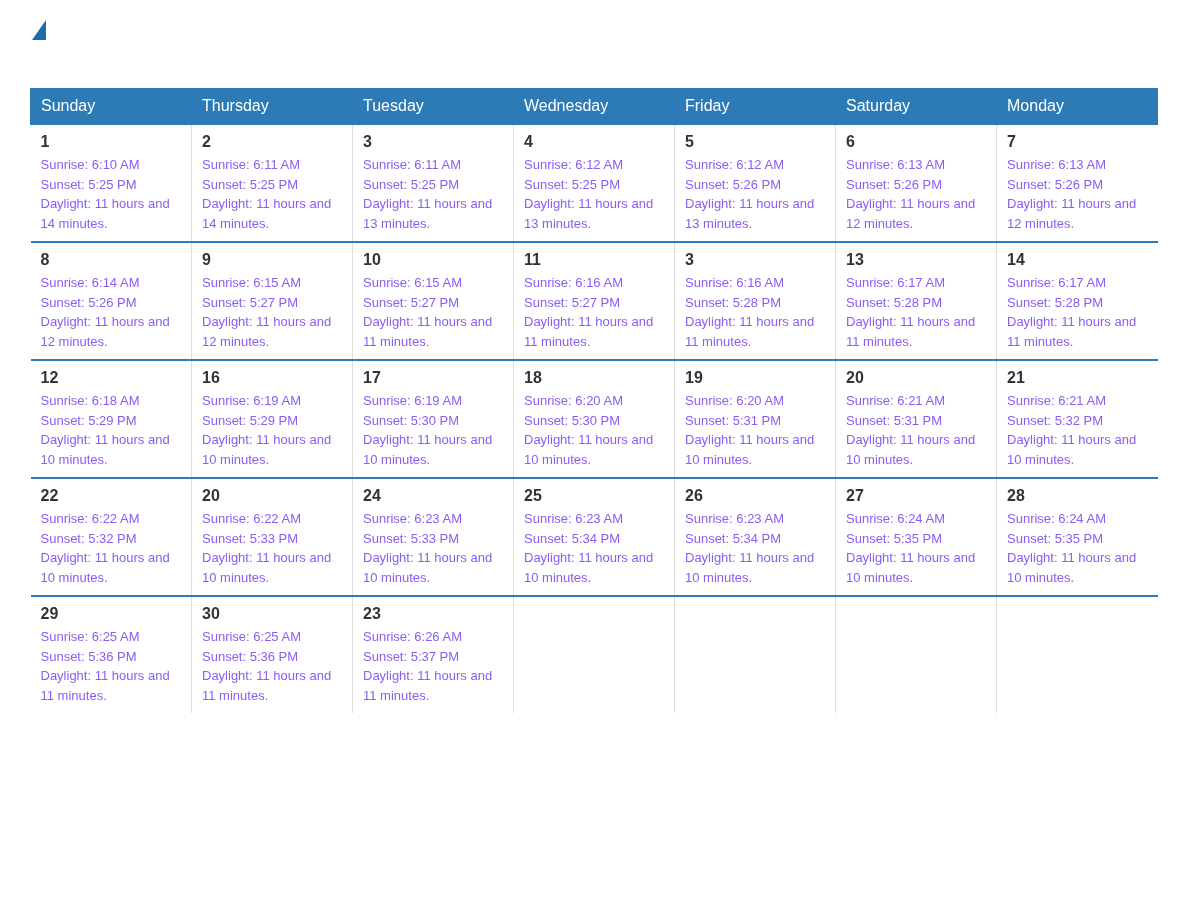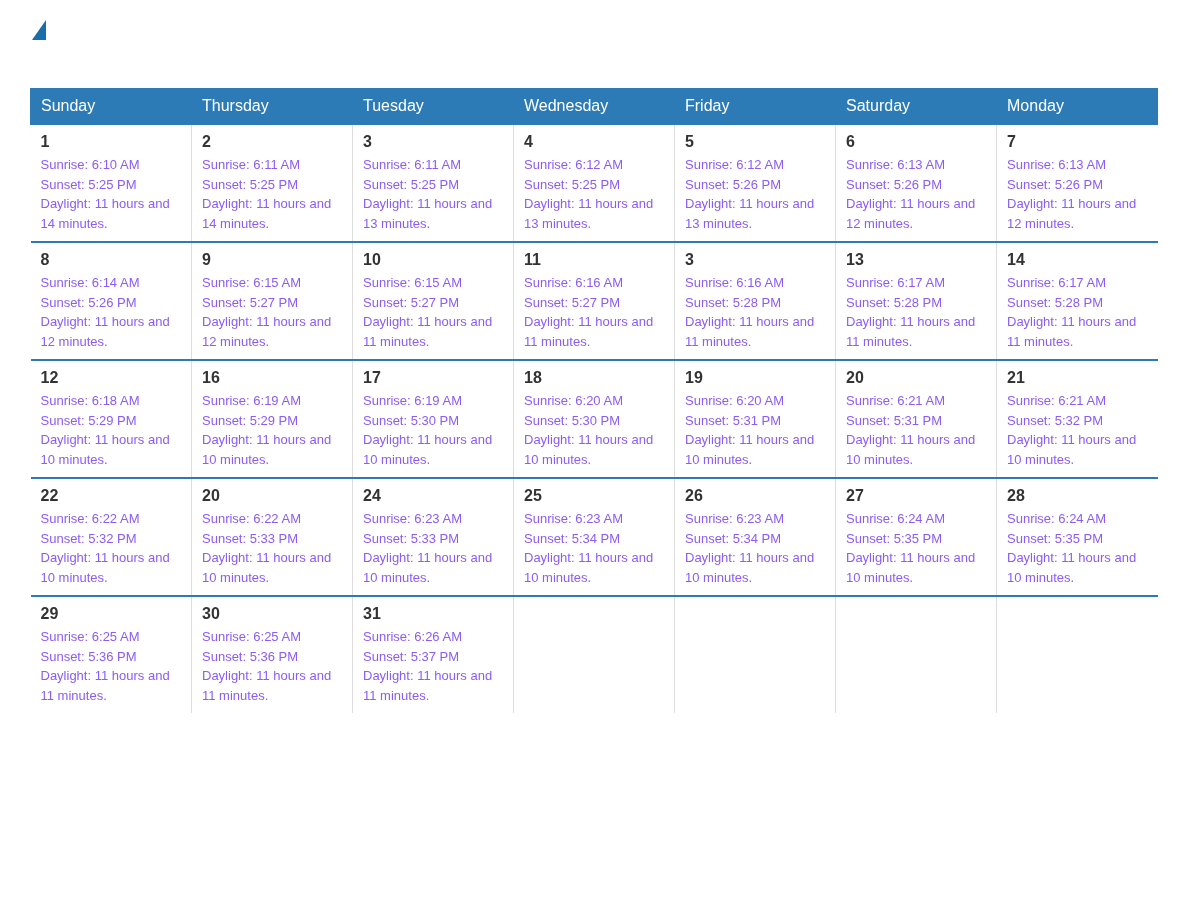--- a/index.html
+++ b/index.html
@@ -381,21 +381,21 @@
         </td>
         <td>
           <span class="day-number">30</span>
           <div class="day-info">
             <span>Sunrise: 6:25 AM</span><br>
             <span>Sunset: 5:36 PM</span><br>
             <span>Daylight: 11 hours and 11 minutes.</span>
           </div>
         </td>
         <td>
-          <span class="day-number">31</span>
+          <span class="day-number">23</span>
           <div class="day-info">
             <span>Sunrise: 6:26 AM</span><br>
             <span>Sunset: 5:37 PM</span><br>
             <span>Daylight: 11 hours and 11 minutes.</span>
           </div>
         </td>
         <td class="empty-cell"></td>
         <td class="empty-cell"></td>
         <td class="empty-cell"></td>
         <td class="empty-cell"></td>

